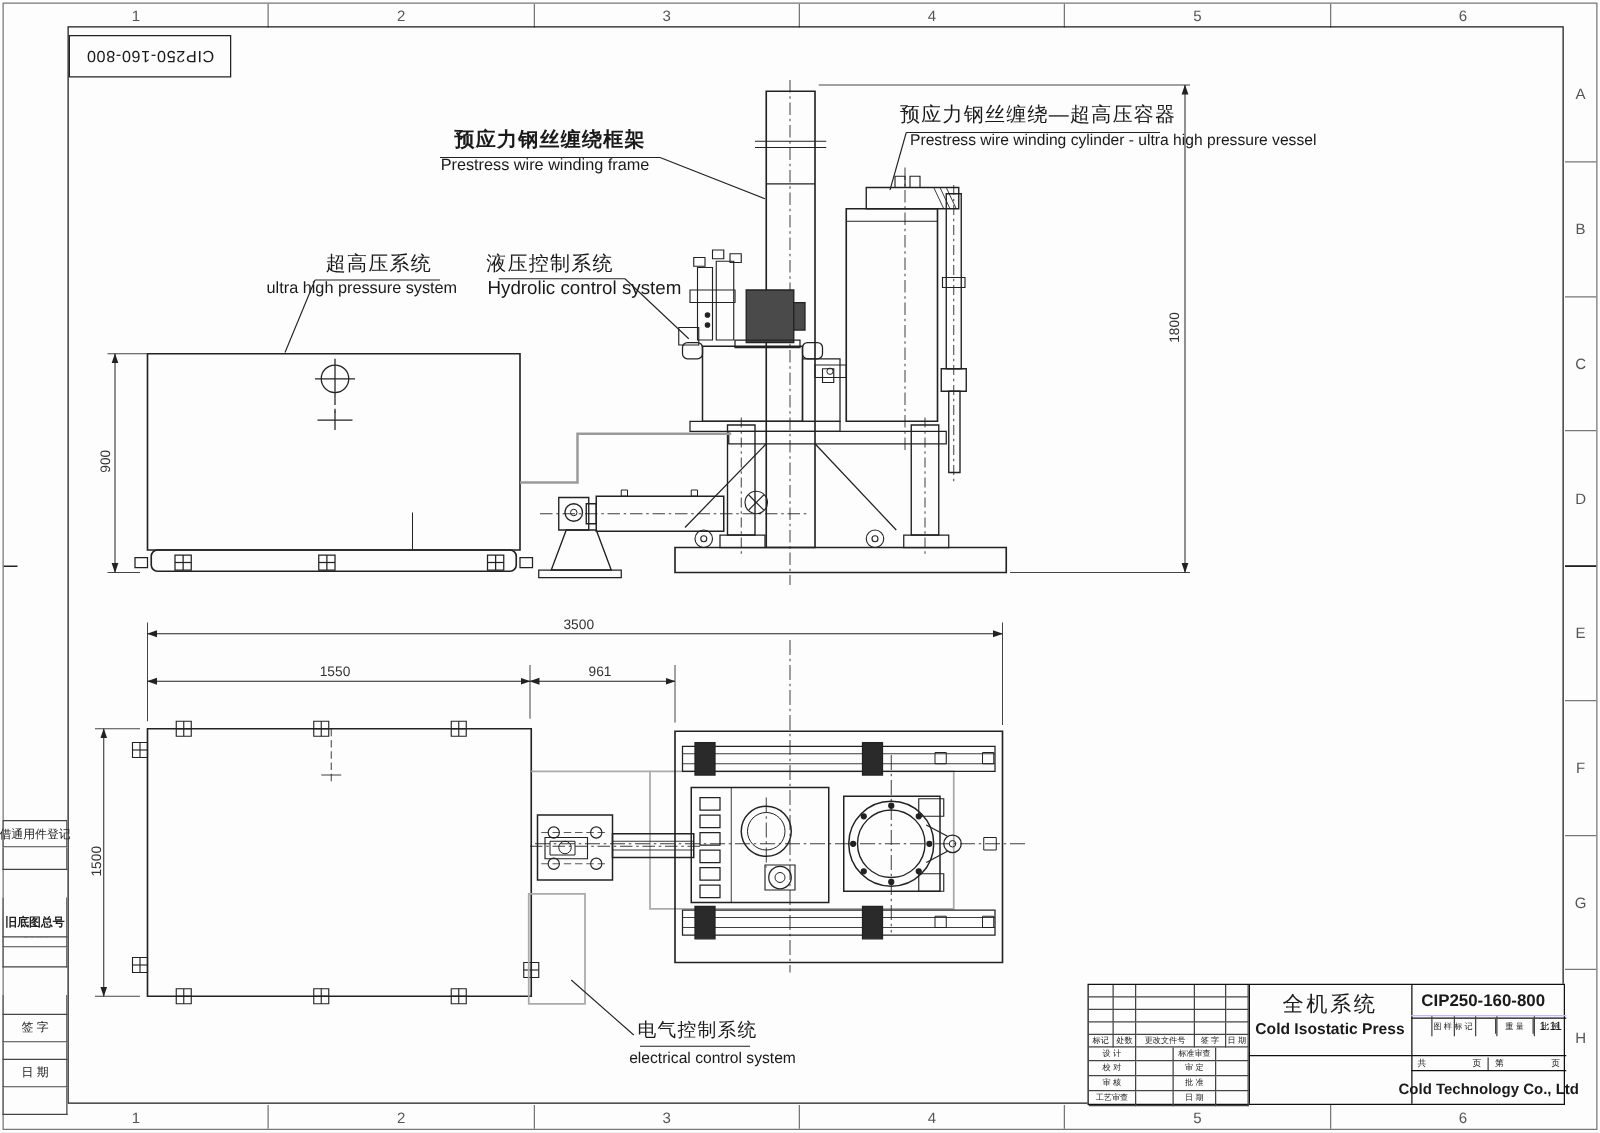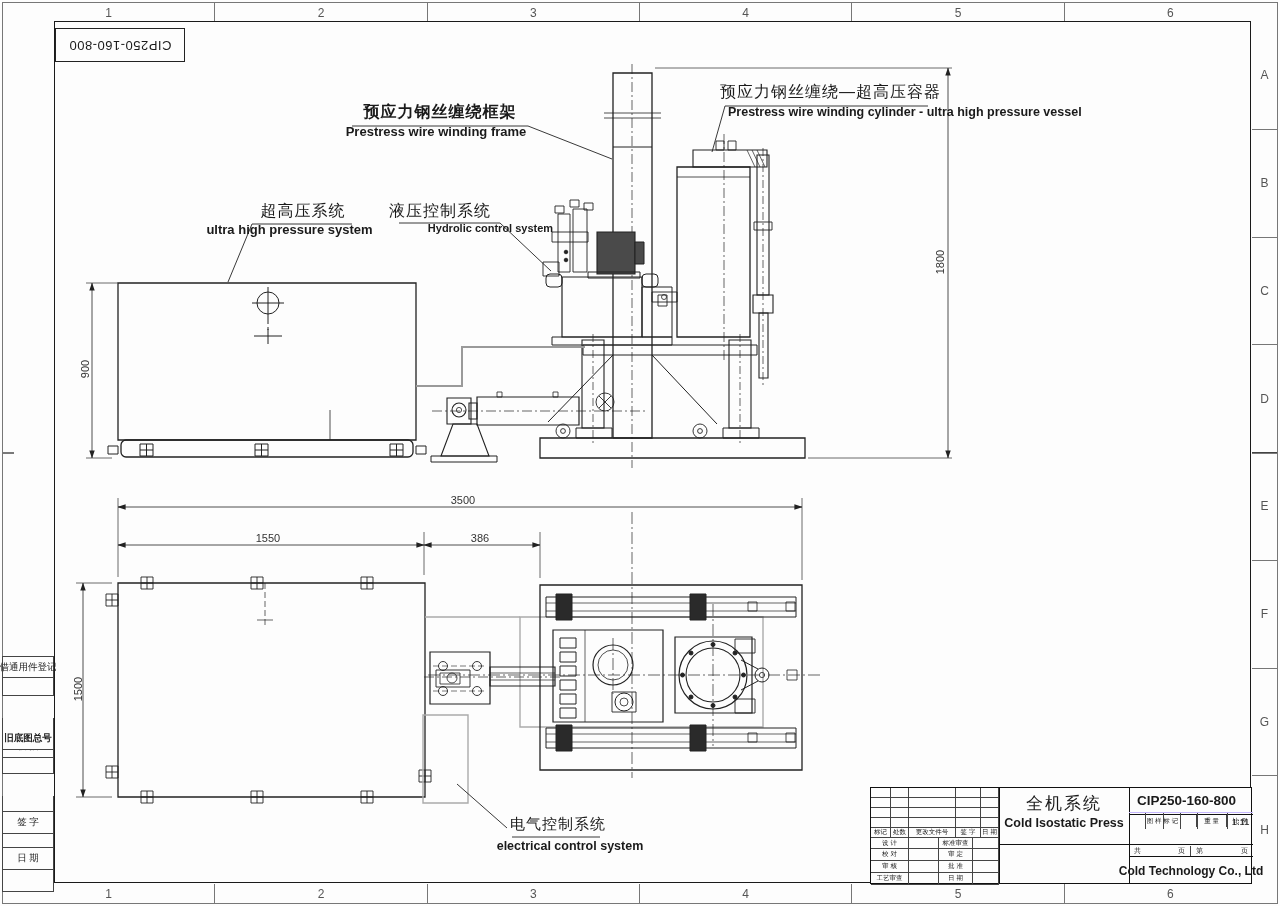--- a/index.html
+++ b/index.html
@@ -18,21 +18,21 @@
   .strip-right{left:1252px;top:22px;width:25px;height:861px;display:flex;flex-direction:column;}
   .strip-right .cell{flex:1;border-bottom:1px solid #777;display:flex;align-items:center;justify-content:center;
         font-size:12px;color:#555;}
   .strip-right .cell:last-child{border-bottom:none;}
   
   .mbox{left:2px;width:52px;border:1px solid #444;box-sizing:border-box;display:flex;align-items:center;justify-content:center;
         font-size:9.5px;color:#222;background:#fdfdfd;white-space:nowrap;}
   .mblank{left:2px;width:52px;border:1px solid #444;border-top:none;box-sizing:border-box;background:#fdfdfd;}
   
   .zh{font-size:16px;letter-spacing:1px;text-align:center;white-space:nowrap;}
-  .en{font-size:13px;font-weight:bold;text-align:center;white-space:nowrap;}
+  .en{font-size:13px;font-weight:normal;text-align:center;white-space:nowrap;}
   .dim{font-size:11px;color:#333;text-align:center;white-space:nowrap;}
   .rot{transform:rotate(-90deg);transform-origin:center center;}
   
   .mirror-box{left:55px;top:28px;width:130px;height:34px;border:1.4px solid #222;box-sizing:border-box;
         display:flex;align-items:center;justify-content:center;}
   .mirror-box span{transform:rotate(180deg);font-size:13px;letter-spacing:.5px;}
   
   .tb{left:870px;top:787px;width:382px;height:97px;border:1.6px solid #111;box-sizing:border-box;background:#fdfdfd;}
   .tb .vline{position:absolute;top:0;bottom:0;width:1px;background:#111;}
   .tb .hline{position:absolute;height:1px;background:#111;}
@@ -419,28 +419,28 @@
   <div class="abs zh" style="left:352px;top:102px;width:176px;font-weight:bold;">预应力钢丝缠绕框架</div>
   <div class="abs en" style="left:340px;top:124px;width:192px;">Prestress wire winding frame</div>
 
   <div class="abs zh" style="left:720px;top:82px;width:215px;">预应力钢丝缠绕—超高压容器</div>
   <div class="abs en" style="left:728px;top:105px;width:320px;text-align:left;font-size:12.5px;">Prestress wire winding cylinder - ultra high pressure vessel</div>
 
   <div class="abs zh" style="left:248px;top:201px;width:110px;">超高压系统</div>
   <div class="abs en" style="left:192px;top:222px;width:195px;">ultra high pressure system</div>
 
   <div class="abs zh" style="left:385px;top:201px;width:110px;">液压控制系统</div>
-  <div class="abs en" style="left:390px;top:222px;width:145px;font-size:11px;margin-left:28px;">Hydrolic control system</div>
+  <div class="abs en" style="left:390px;top:222px;width:145px;font-size:15px;">Hydrolic control system</div>
 
   <div class="abs zh" style="left:508px;top:815px;width:100px;font-size:15px;">电气控制系统</div>
   <div class="abs en" style="left:495px;top:839px;width:150px;font-size:12.5px;">electrical control system</div>
 
   <div class="abs dim" style="left:438px;top:494px;width:50px;">3500</div>
   <div class="abs dim" style="left:246px;top:532px;width:44px;">1550</div>
-  <div class="abs dim" style="left:462px;top:532px;width:36px;">386</div>
+  <div class="abs dim" style="left:462px;top:532px;width:36px;">961</div>
   <div class="abs dim rot" style="left:68px;top:363px;width:34px;">900</div>
   <div class="abs dim rot" style="left:920px;top:256px;width:40px;">1800</div>
   <div class="abs dim rot" style="left:58px;top:683px;width:40px;">1500</div>
 
   <div class="abs tb">
     <div class="vline" style="left:128px;"></div>
     <div class="vline" style="left:258px;"></div>
 
     <div class="rev-top">
       <div></div>

